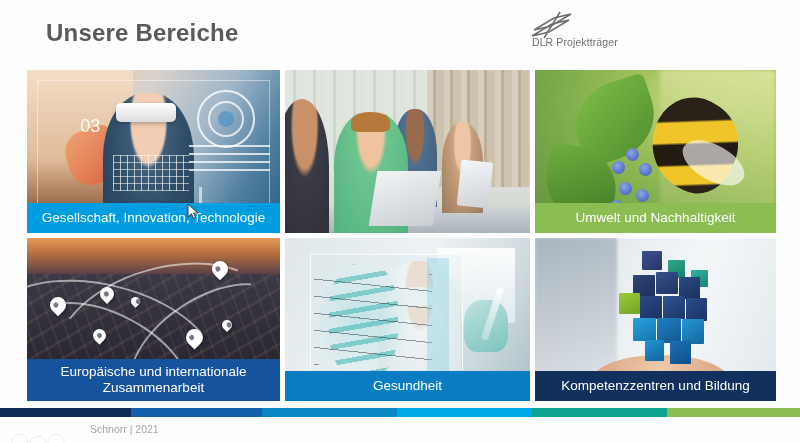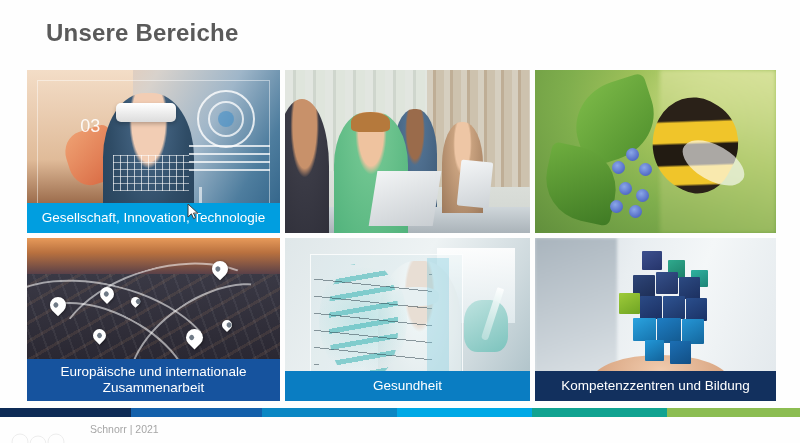--- a/index.html
+++ b/index.html
@@ -196,20 +196,30 @@
   .cb-stack{position:absolute;left:34%;top:8%;width:48%;height:72%;}
 </style>
 </head>
 <body>
 
 <div class="slide">
 
   <div class="header">
     <div class="page-title">Unsere Bereiche</div>
 
+    <div class="logo">
+      <svg width="56" height="30" viewBox="0 0 56 30">
+        <g fill="none" stroke="#6e6e6e" stroke-width="1.5">
+          <path d="M10 20 L30 8 L47 4 L27 16 Z"></path>
+          <path d="M8 26 L28 14 L45 10 L25 22 Z"></path>
+          <path d="M36 2 L20 28"></path>
+        </g>
+      </svg>
+      <div class="logo-text">DLR Projektträger</div>
+    </div>
   </div>
 
   <div class="grid">
 
     <div class="card">
       <div class="thumb">
         <div class="art">
           <div class="vr-bg"></div>
             <div class="vr-room"></div>
           <div class="vr-arm"></div>
@@ -257,20 +267,21 @@
             <div class="be-petal" style="left:44%;top:30%"></div>
             <div class="be-petal" style="left:16%;top:54%"></div>
             <div class="be-petal" style="left:40%;top:62%"></div>
             <div class="be-petal" style="left:4%;top:76%"></div>
             <div class="be-petal" style="left:30%;top:82%"></div>
           </div>
           <div class="be-bee"></div>
             <div class="be-wing"></div>
         </div>
       </div>
+      <div class="label one" style="background:#8cbd52">Umwelt und Nachhaltigkeit</div>
     </div>
 
     <div class="card">
       <div class="thumb">
         <div class="art">
           <div class="ct-bg"></div>
             <div class="ct-city"></div>
           <div class="ct-arc" style="left:-16%;top:28%;width:90%;height:74%;transform:rotate(14deg)"></div>
           <div class="ct-arc" style="left:10%;top:18%;width:88%;height:82%;transform:rotate(-16deg)"></div>
           <div class="ct-arc" style="left:-4%;top:46%;width:70%;height:60%;transform:rotate(28deg)"></div>

